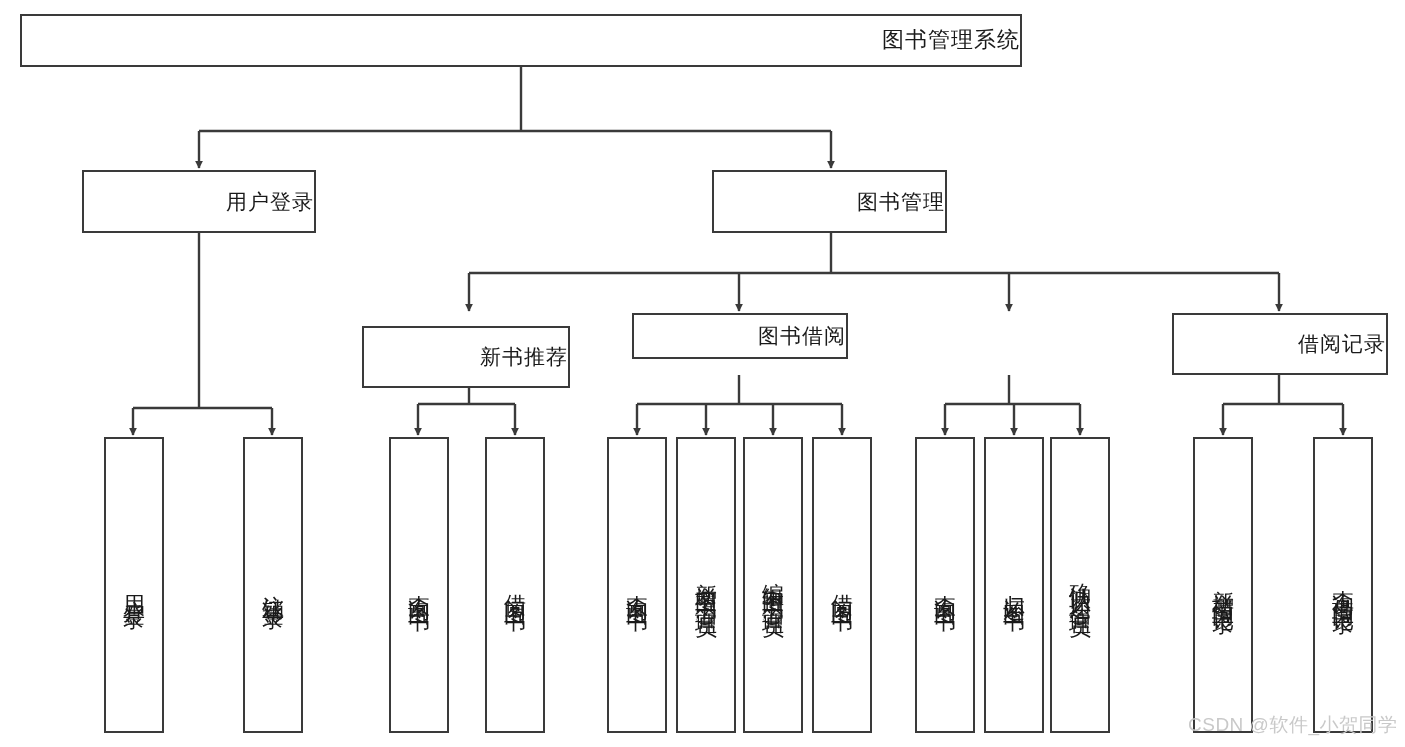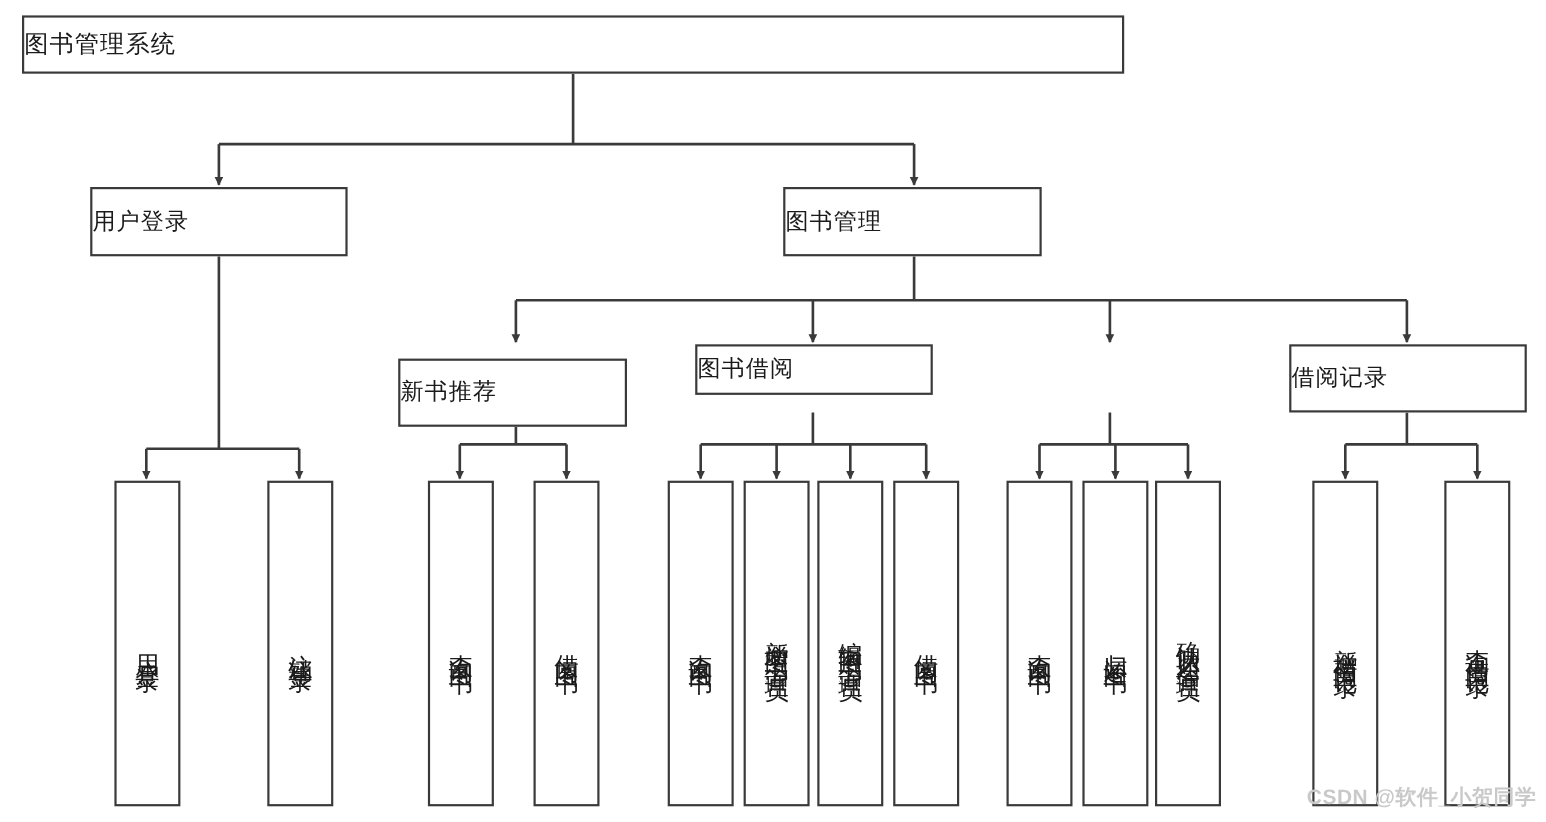--- a/index.html
+++ b/index.html
@@ -25,21 +25,21 @@
     height: 747px;
     pointer-events: none;
   }
   .node {
     position: absolute;
     box-sizing: border-box;
     background: #ffffff;
     border: 2px solid #3a3a3a;
     display: flex;
     align-items: center;
-    justify-content: flex-start;
+    justify-content: flex-end;
     color: #1a1a1a;
     z-index: 2;
   }
   .node .lbl {
     display: block;
     text-align: center;
     line-height: 1.12;
   }
   
   .node.horiz .lbl {
@@ -67,21 +67,20 @@
   }
   .watermark {
     position: absolute;
     left: 1188px;
     top: 712px;
     font-size: 19px;
     color: #c9c9c9;
     letter-spacing: 0.5px;
     white-space: nowrap;
     z-index: 5;
-    font-weight: bold;
   }
 </style>
 </head>
 <body>
 
 <div id="canvas">
 
   <svg class="wires" viewBox="0 0 1405 747" xmlns="http://www.w3.org/2000/svg">
     <defs>
       <marker id="arrow" markerWidth="10" markerHeight="10" refX="7.2" refY="4" orient="auto" markerUnits="userSpaceOnUse">

